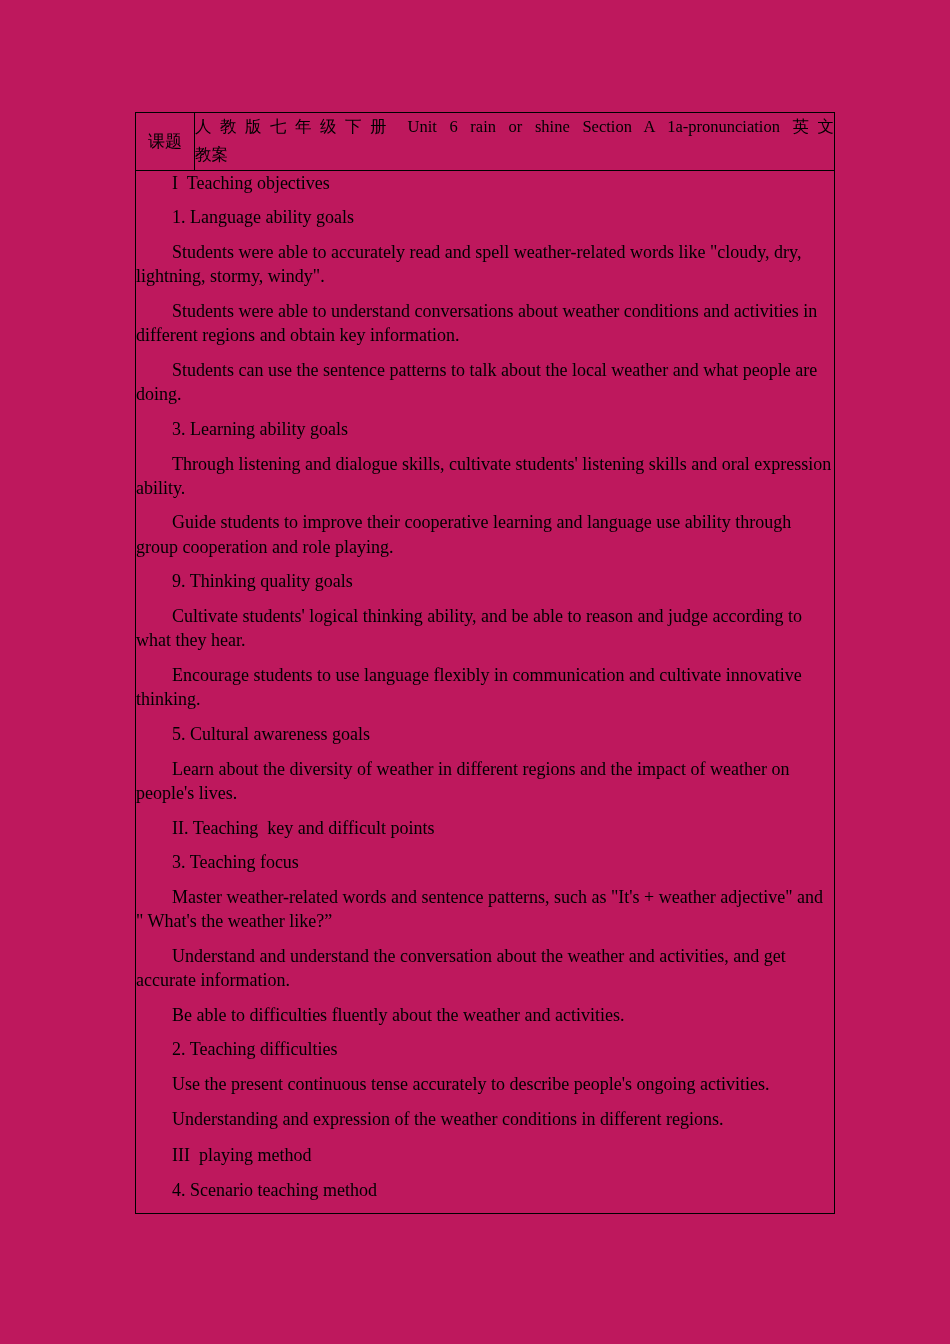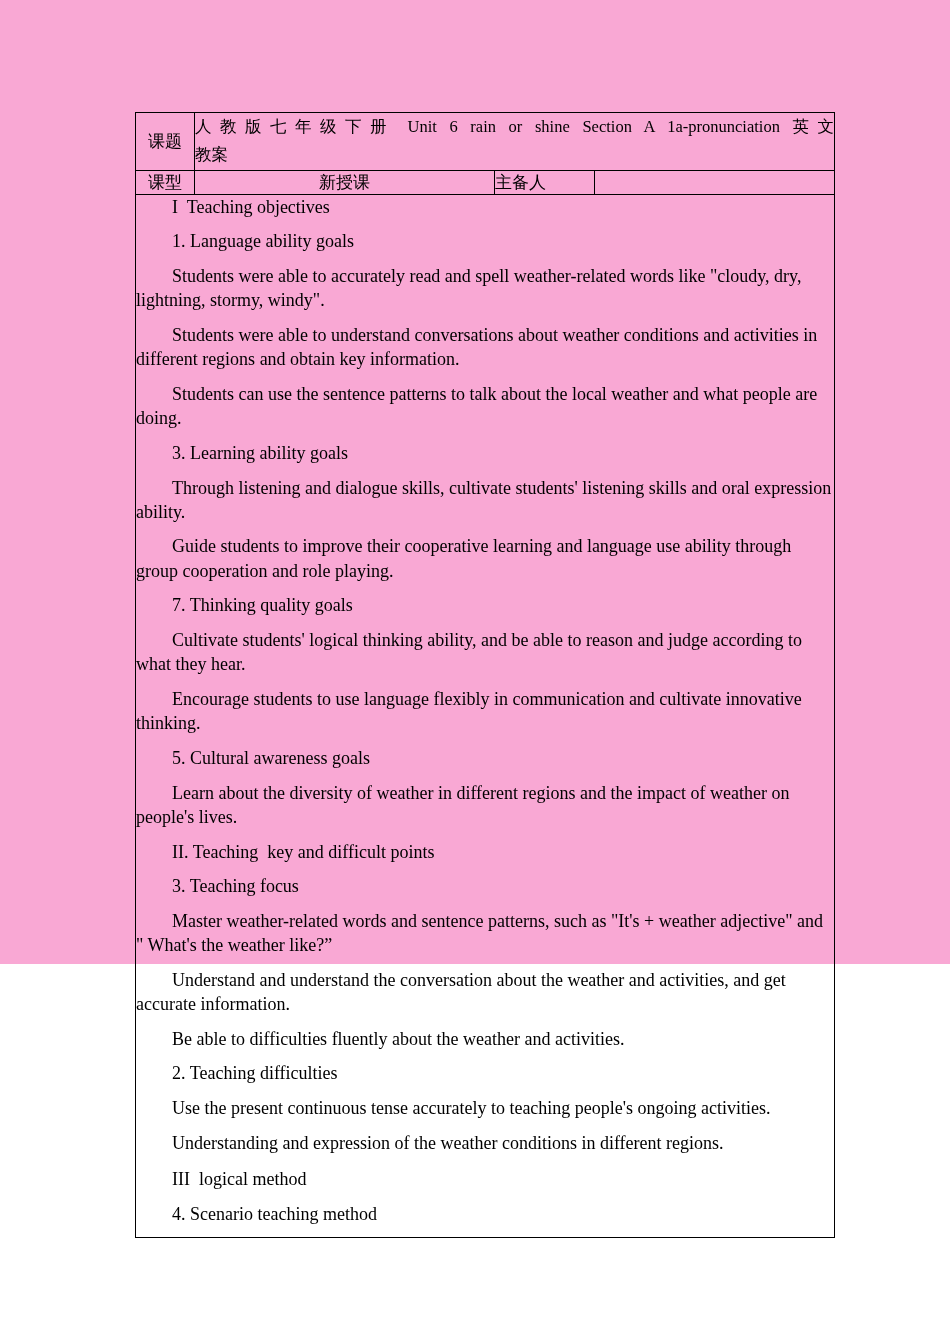--- a/index.html
+++ b/index.html
@@ -13,22 +13,22 @@
     height: 1344px;
     overflow: hidden;
     font-family: "Liberation Serif", "DejaVu Serif", serif;
     color: #000000;
     -webkit-font-smoothing: antialiased;
   }
 
   .page {
     position: relative;
     width: 950px;
-    height: 964px;
-    background: #f9a8d4;
+    height: 1344px;
+    background: #be185d;
   }
 
   
   .plan-table {
     position: absolute;
     left: 135px;
     top: 112px;
     width: 699px;
     border-collapse: collapse;
     table-layout: fixed;
@@ -132,52 +132,46 @@
     <tbody>
 
       <tr>
         <td class="cell-label-title">课题</td>
         <td class="cell-title" colspan="3">
           <span class="title-line-1">人教版七年级下册 Unit 6 rain or shine Section A 1a-pronunciation 英文</span>
           <span class="title-line-2">教案</span>
         </td>
       </tr>
 
-      <tr>
-        <td class="cell-label-type">课型</td>
-        <td class="cell-type-value">新授课</td>
-        <td class="cell-label-owner">主备人</td>
-        <td class="cell-owner-value">&nbsp;</td>
-      </tr>
 
       <tr>
         <td class="cell-body" colspan="4">
 
           <p class="para indent-head">I  Teaching objectives</p>
           <p class="para indent-head">1. Language ability goals</p>
           <p class="para indent-body">Students were able to accurately read and spell weather-related words like "cloudy, dry, lightning, stormy, windy".</p>
           <p class="para indent-body">Students were able to understand conversations about weather conditions and activities in different regions and obtain key information.</p>
           <p class="para indent-body">Students can use the sentence patterns to talk about the local weather and what people are doing.</p>
           <p class="para indent-head">3. Learning ability goals</p>
           <p class="para indent-body">Through listening and dialogue skills, cultivate students' listening skills and oral expression ability.</p>
           <p class="para indent-body">Guide students to improve their cooperative learning and language use ability through group cooperation and role playing.</p>
-          <p class="para indent-head">7. Thinking quality goals</p>
+          <p class="para indent-head">9. Thinking quality goals</p>
           <p class="para indent-body">Cultivate students' logical thinking ability, and be able to reason and judge according to what they hear.</p>
           <p class="para indent-body">Encourage students to use language flexibly in communication and cultivate innovative thinking.</p>
           <p class="para indent-head">5. Cultural awareness goals</p>
           <p class="para indent-body">Learn about the diversity of weather in different regions and the impact of weather on people's lives.</p>
           <p class="para indent-head">II. Teaching  key and difficult points</p>
           <p class="para indent-head">3. Teaching focus</p>
           <p class="para indent-body">Master weather-related words and sentence patterns, such as "It's + weather adjective" and " What's the weather like?”</p>
           <p class="para indent-body">Understand and understand the conversation about the weather and activities, and get accurate information.</p>
           <p class="para indent-body">Be able to difficulties fluently about the weather and activities.</p>
           <p class="para indent-head">2. Teaching difficulties</p>
-          <p class="para block-tail">Use the present continuous tense accurately to teaching people's ongoing activities.</p>
+          <p class="para block-tail">Use the present continuous tense accurately to describe people's ongoing activities.</p>
           <p class="para block-tail">Understanding and expression of the weather conditions in different regions.</p>
-          <p class="para block-tail">III  logical method</p>
+          <p class="para block-tail">III  playing method</p>
           <p class="para block-tail">4. Scenario teaching method</p>
 
         </td>
       </tr>
     </tbody>
   </table>
 
 </div>
 
 </body></html>

